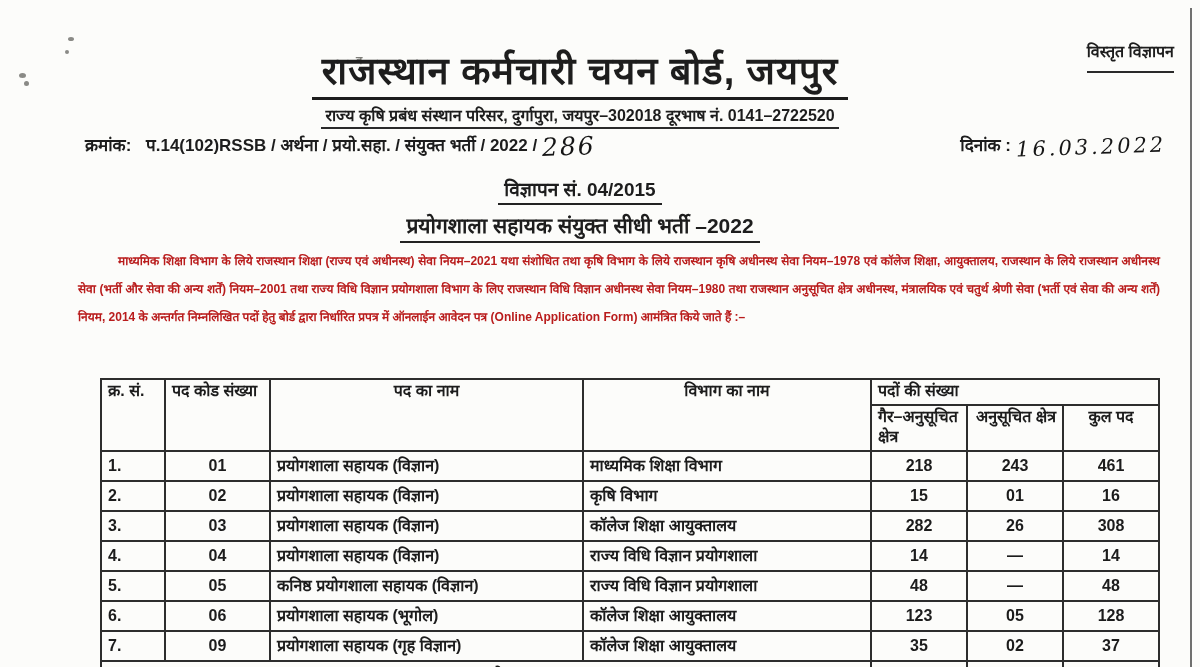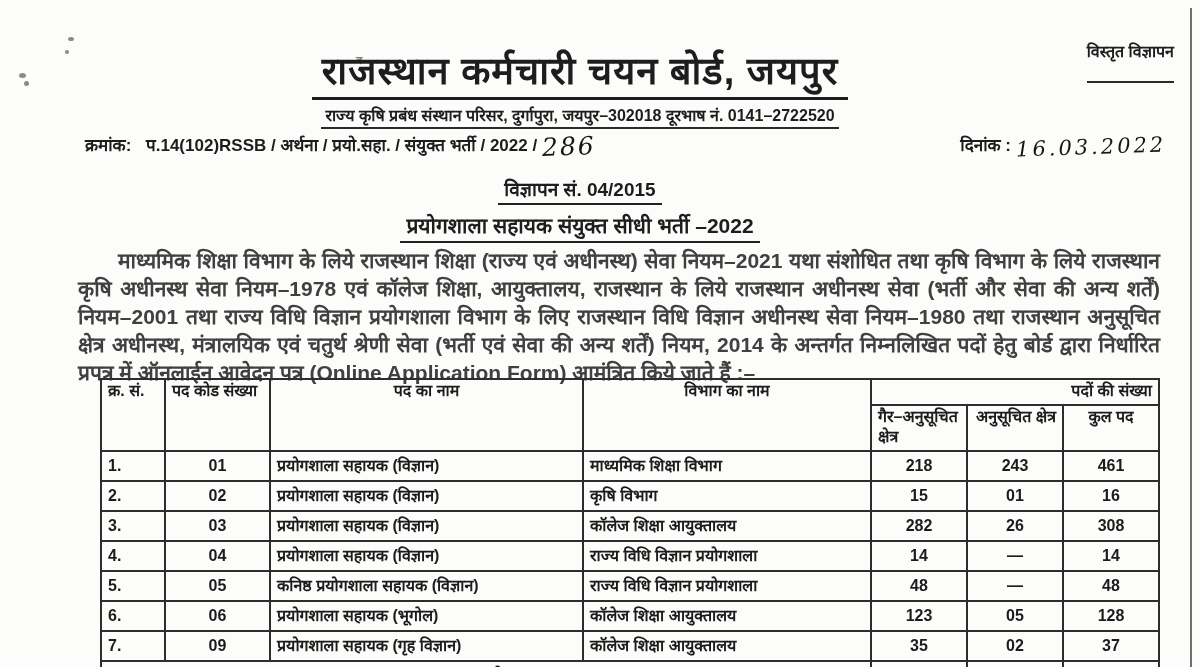--- a/index.html
+++ b/index.html
@@ -16,21 +16,21 @@
     background:#fcfcfa;
     overflow:hidden;
   }
   
   .speck{position:absolute;background:#8a8a86;border-radius:50%;}
   .scan-edge{position:absolute;left:1190px;top:8px;width:2px;height:659px;background:#4c4c4c;opacity:.8;}
 
   .top-link{
     position:absolute;top:40px;right:26px;
     font-size:16px;font-weight:bold;
-    border-bottom:2px solid #2a2a2a;padding-bottom:19px;
+    border-bottom:2px solid #2a2a2a;padding-bottom:9px;
     white-space:nowrap;
   }
   .masthead{
     position:absolute;top:50px;left:0;width:1160px;text-align:center;
   }
   .title{
     display:inline-block;
     font-size:38px;font-weight:bold;line-height:1.15;
     border-bottom:3px solid #1d1d1d;padding:0 10px 3px 10px;
     letter-spacing:1px;
@@ -61,40 +61,40 @@
   .advt-no{
     display:inline-block;font-size:19px;font-weight:bold;
     border-bottom:2px solid #222;padding:0 6px 1px 6px;
   }
   .heading{
     display:inline-block;font-size:21px;font-weight:bold;
     border-bottom:2px solid #222;padding:0 6px 2px 6px;
   }
   .para{
     position:absolute;top:247px;left:78px;width:1082px;
-    font-size:21px;font-weight:600;line-height:28px;
+    font-size:12px;font-weight:600;line-height:28px;
     text-align:justify;text-indent:40px;
-    color:#404040;
+    color:#b91c1c;
   }
   table.posts{
     position:absolute;top:378px;left:100px;
     width:1060px;border-collapse:collapse;table-layout:fixed;
     font-size:16px;color:#1c1c1c;
   }
   table.posts th, table.posts td{
     border:2px solid #2d2d2d;
     padding:1px 6px;
     overflow:hidden;
   }
   table.posts th{font-weight:bold;vertical-align:top;line-height:1.25;}
   th.h-sno{width:50px;text-align:left;padding-left:8px;}
   th.h-code{width:91px;text-align:left;}
   th.h-post{width:299px;text-align:center;}
   th.h-dept{width:274px;text-align:center;}
-  th.h-count{height:22px;text-align:right;vertical-align:middle;}
+  th.h-count{height:22px;text-align:left;vertical-align:middle;}
   th.h-nonsch{width:113px;text-align:left;height:42px;}
   th.h-sch{width:109px;text-align:right;}
   th.h-total{width:98px;text-align:center;}
   td{height:26px;vertical-align:middle;line-height:1.1;}
   td.c-sno{text-align:left;padding-left:8px;font-weight:bold;}
   td.c-code{text-align:center;font-weight:600;}
   td.c-post{text-align:left;padding-left:10px;font-weight:600;}
   td.c-dept{text-align:left;padding-left:10px;font-weight:600;}
   td.c-num{text-align:center;font-weight:600;}
   td.total-label{text-align:center;font-weight:bold;font-size:17px;height:25px;}

